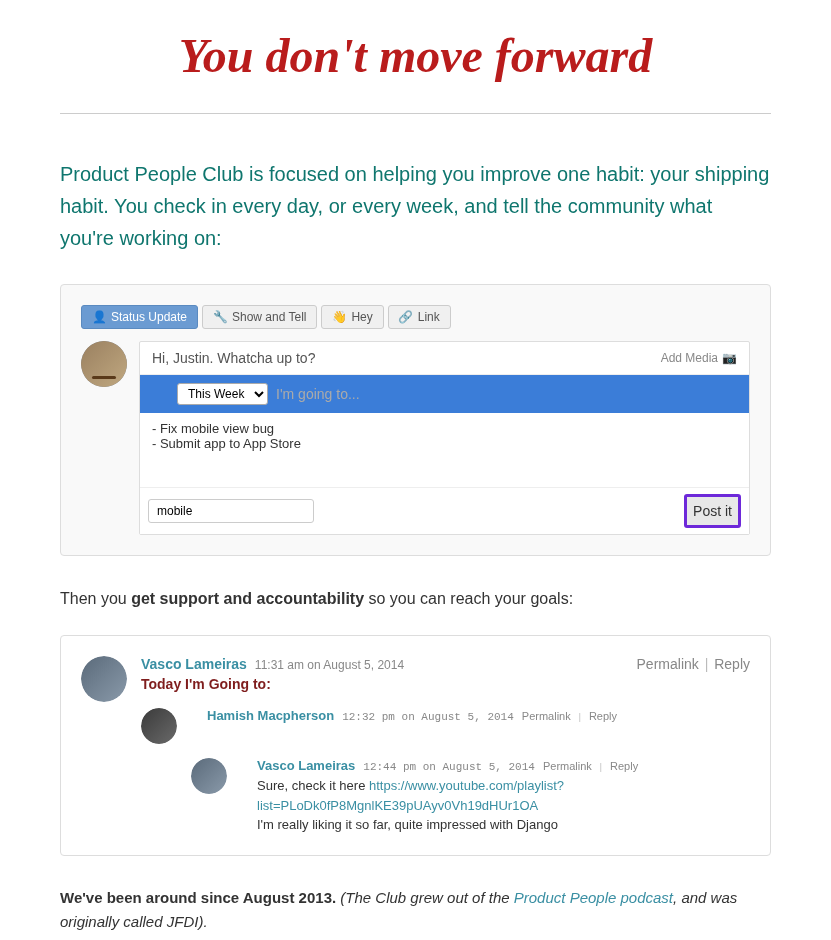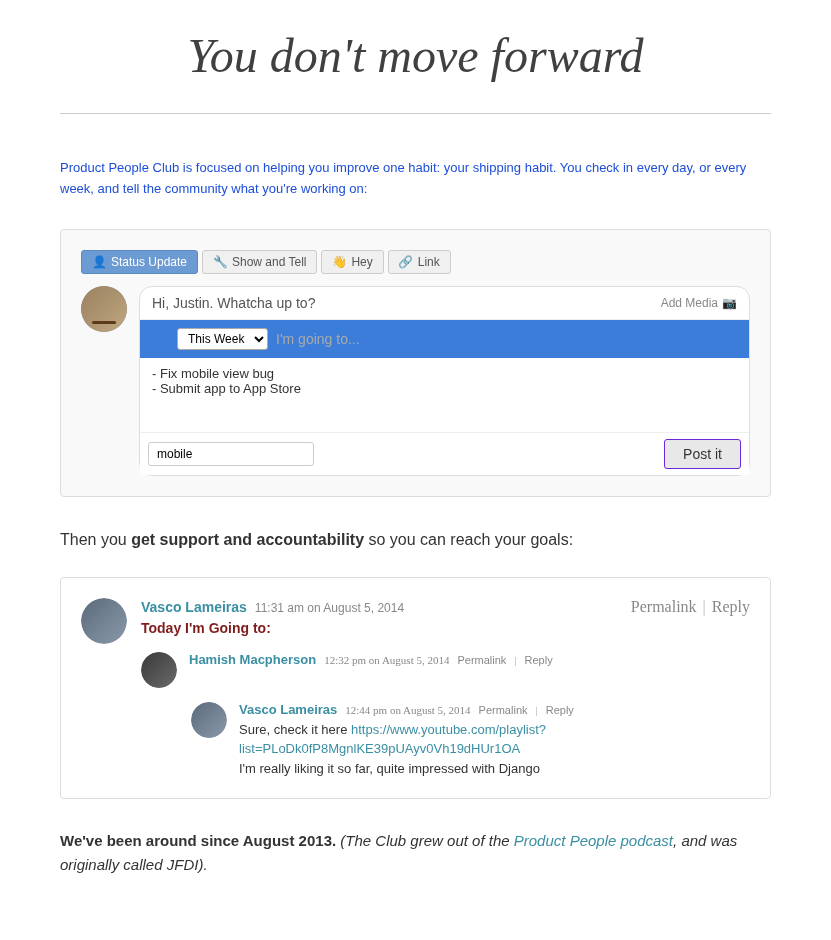--- a/index.html
+++ b/index.html
@@ -18,34 +18,34 @@
       font-family: Arial, sans-serif;
       font-size: 18px;
       color: #555;
       font-weight: normal;
       margin-bottom: 4px;
     }
     .main-title {
       font-family: Georgia, serif;
       font-style: italic;
       font-size: 48px;
-      font-weight: normal;
-      color: #404040;
+      font-weight: bold;
+      color: #b91c1c;
       line-height: 1.1;
     }
     .divider {
       border: none;
       border-top: 1px solid #ccc;
       margin: 20px 0 24px;
     }
     .intro-text {
       font-family: Arial, sans-serif;
-      font-size: 13px;
+      font-size: 20px;
       line-height: 1.6;
-      color: #1d4ed8;
+      color: #0f766e;
       margin-bottom: 30px;
       margin-top: 44px;
     }
     
     .screenshot-box {
       border: 1px solid #ddd;
       border-radius: 4px;
       background: #f9f9f9;
       padding: 20px;
       margin-bottom: 30px;
@@ -90,21 +90,21 @@
       flex-shrink: 0;
       overflow: hidden;
       display: flex;
       align-items: center;
       justify-content: center;
     }
     .post-form {
       flex: 1;
       border: 1px solid #ddd;
       background: #fff;
-      border-radius: 13px;
+      border-radius: 2px;
     }
     .post-form-header {
       display: flex;
       justify-content: space-between;
       align-items: center;
       padding: 8px 12px;
       border-bottom: 1px solid #eee;
     }
     .post-form-header-text {
       font-family: Arial, sans-serif;
@@ -163,22 +163,22 @@
     .tag-input {
       border: 1px solid #ccc;
       padding: 4px 8px;
       font-size: 12px;
       font-family: Arial, sans-serif;
       border-radius: 3px;
       width: 166px;
     }
     .post-button {
       background: #e8e8e8;
-      border: 1px solid #6d28d9;
-      padding: 6px 18px;
+      border: 3px solid #6d28d9;
+      padding: 6px 6px;
       font-size: 14px;
       font-family: Arial, sans-serif;
       border-radius: 3px;
       cursor: pointer;
       color: #333;
     }
     
     .support-text {
       font-family: Arial, sans-serif;
       font-size: 16px;
@@ -224,22 +224,22 @@
       font-size: 14px;
       font-weight: bold;
       color: #3a8fa3;
     }
     .comment-time {
       font-family: Arial, sans-serif;
       font-size: 12px;
       color: #888;
     }
     .comment-actions {
-      font-family: Liberation Serif, serif;
-      font-size: 16px;
+      font-family: Liberation Sans, sans-serif;
+      font-size: 14px;
       color: #888;
       margin-left: auto;
     }
     .comment-actions a {
       color: #888;
       text-decoration: none;
     }
     .comment-title {
       font-family: Arial, sans-serif;
       font-size: 14px;
@@ -266,36 +266,37 @@
     }
     .reply-avatar {
       width: 36px;
       height: 36px;
       border-radius: 50%;
       flex-shrink: 0;
       overflow: hidden;
     }
     .reply-content {
       flex: 1;
+      margin-left: 18px;
     }
     .reply-meta {
       display: flex;
       align-items: baseline;
       gap: 8px;
       margin-bottom: 3px;
       flex-wrap: wrap;
     }
     .reply-name {
       font-family: Arial, sans-serif;
       font-size: 13px;
       font-weight: bold;
       color: #3a8fa3;
     }
     .reply-time {
-      font-family: Liberation Serif, serif;
+      font-family: Liberation Mono, monospace;
       font-size: 11px;
       color: #888;
     }
     .reply-link {
       font-family: Arial, sans-serif;
       font-size: 11px;
       color: #888;
       text-decoration: none;
     }
     .reply-body {

